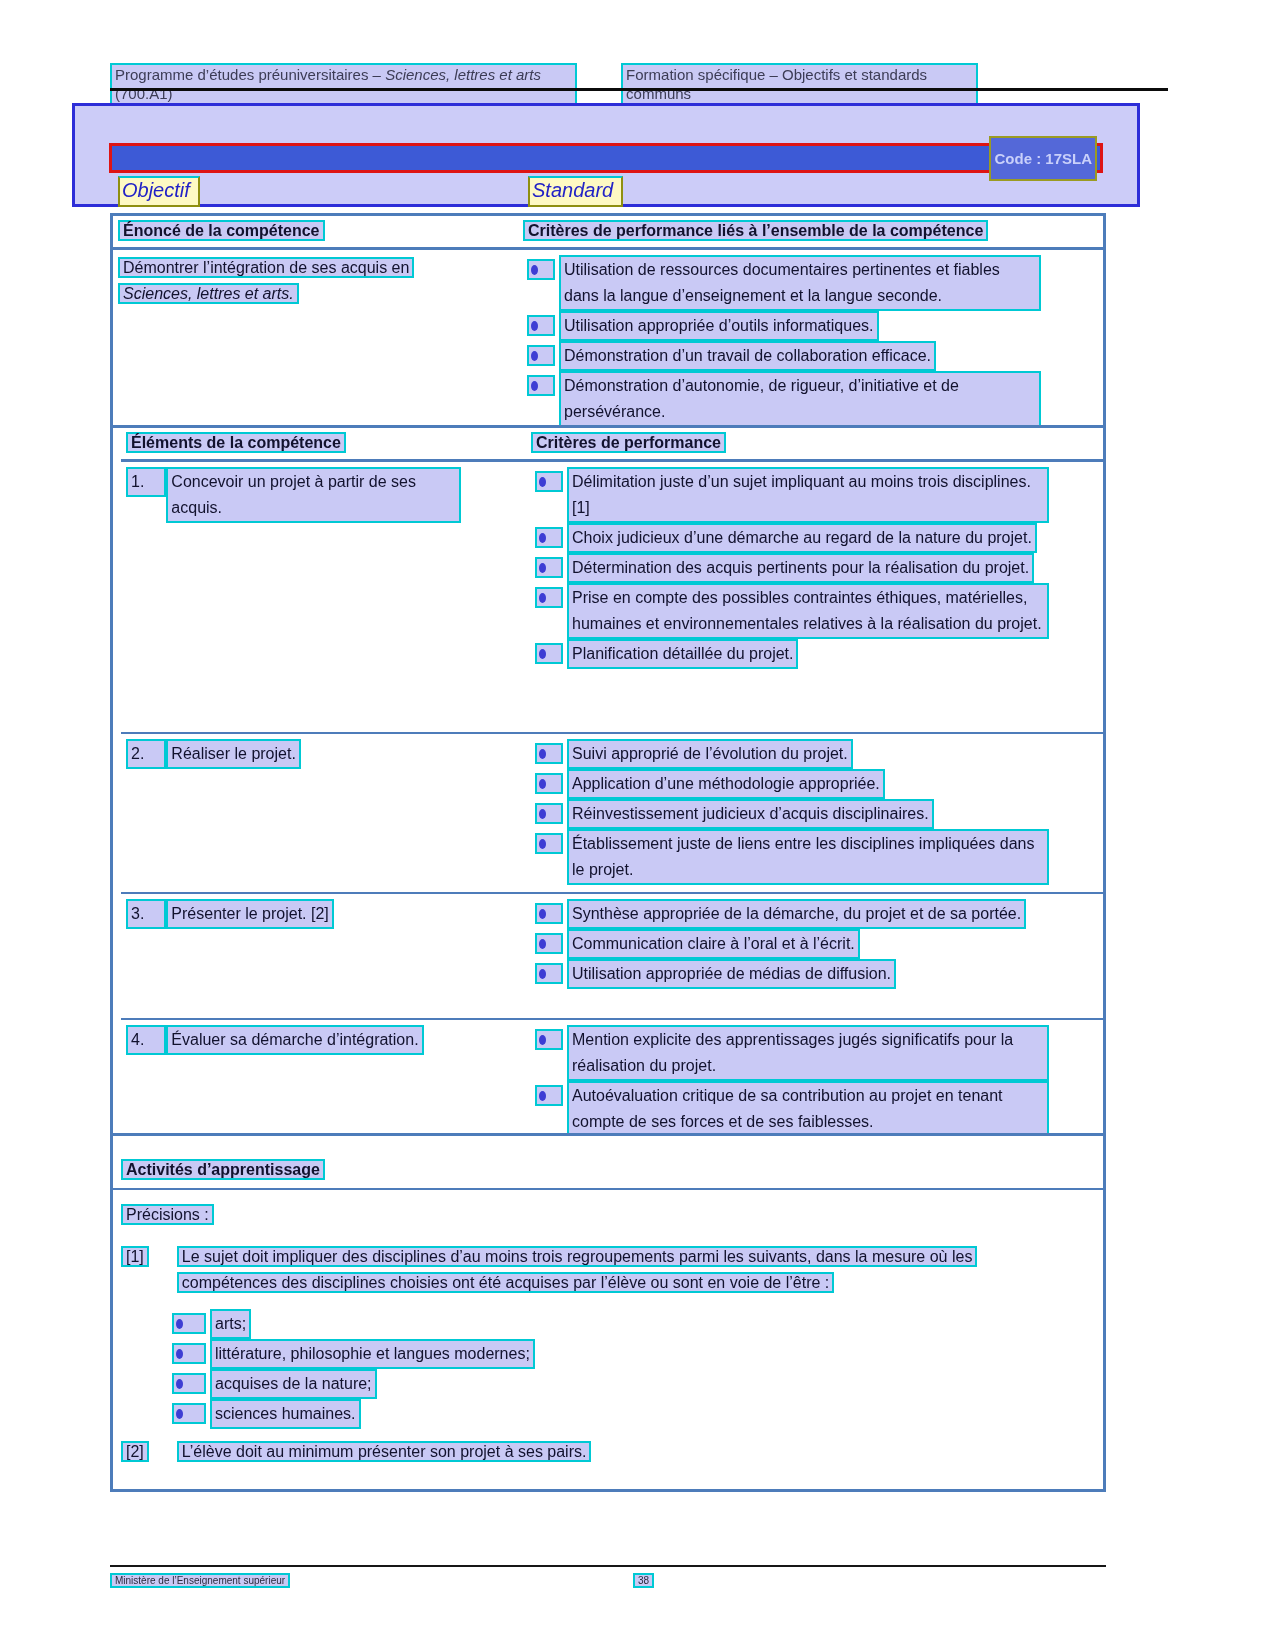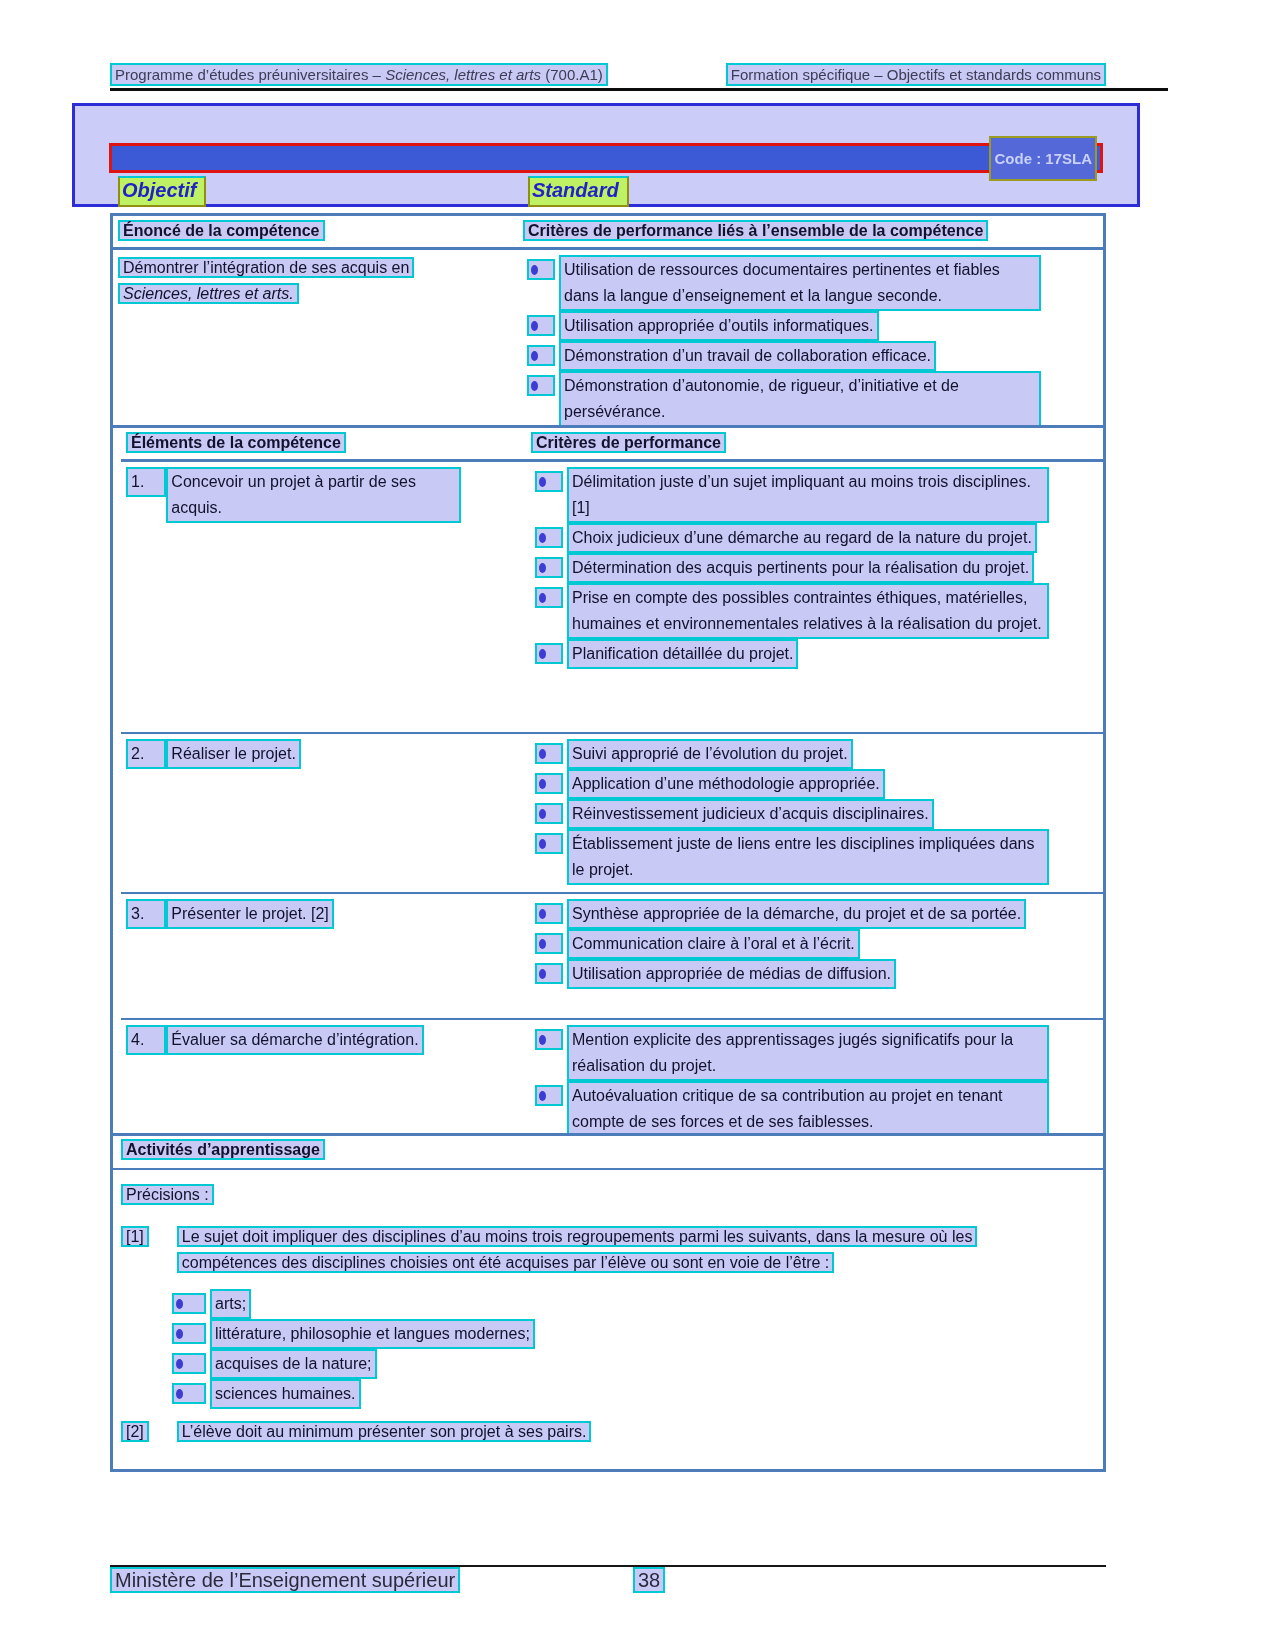--- a/index.html
+++ b/index.html
@@ -6,33 +6,33 @@
   .page{
     position:relative;width:1275px;height:1651px;background:#ffffff;
     font-family:"Liberation Sans","DejaVu Sans",sans-serif;color:#12122e;overflow:hidden;
   }
   
   .hl{
     background:#c9c9f5;border:2px solid #00c9d4;padding:0 3px;
     box-decoration-break:clone;-webkit-box-decoration-break:clone;
   }
   
-  .pg-head{position:absolute;left:110px;top:63px;width:996px;display:flex;
+  .pg-head{position:absolute;left:110px;top:63px;width:868px;display:flex;
     justify-content:space-between;font-size:15px;line-height:19px;color:#3c3c55;gap:44px;}
   .head-rule{position:absolute;left:110px;top:88px;width:1058px;height:3px;background:#0b0b0b;}
   
   .top-box{position:absolute;left:72px;top:103px;width:1068px;height:104px;
     background:#ccccf8;border:3px solid #2d2dd8;box-sizing:border-box;}
   .code-banner{position:absolute;left:34px;top:37px;width:994px;height:30px;
     background:#3d5ad6;border:3px solid #de1414;box-sizing:border-box;
     display:flex;align-items:center;justify-content:flex-end;padding-right:3px;}
   .code-text{font-size:15px;font-weight:bold;color:#c9d0fa;background:#5468d8;
     border:2px solid #9b9b22;padding:12px 3px;line-height:17px;}
-  .obj,.std{position:absolute;top:70px;font-size:20px;font-weight:bold;font-style:italic;
-    color:#2222c6;background:#bef264;border:2px solid #8f8f10;border-top-color:#00c9d4;
+  .obj,.std{position:absolute;top:70px;font-size:20px;font-weight:normal;font-style:italic;
+    color:#2222c6;background:#fef9c3;border:2px solid #8f8f10;border-top-color:#00c9d4;
     padding:0 8px 2px 2px;line-height:25px;}
   .obj{left:43px;} .std{left:453px;}
   
   .tbl{position:absolute;left:110px;width:996px;border:3px solid #4d7cba;
     box-sizing:border-box;font-size:16px;background:#ffffff;}
   .t1{top:213px;} .t2{top:425px;padding-left:8px;}
   .tbl-head{display:grid;grid-template-columns:405px 1fr;padding:3px 5px 4px;
     border-bottom:3px solid #4d7cba;font-weight:bold;line-height:24px;}
   .tbl-row{display:grid;grid-template-columns:405px 1fr;padding:5px 5px 7px;line-height:26px;}
   .tbl-row + .tbl-row{border-top:2px solid #4d7cba;}
@@ -40,32 +40,32 @@
   .numline{display:flex;align-items:flex-start;}
   .numline .num{flex:0 0 auto;padding-right:20px;}
   .bullet-row{display:flex;align-items:flex-start;}
   .dotbox{flex:0 0 auto;width:24px;height:17px;margin:4px 4px 0 4px;background:#c9c9f5;
     border:2px solid #00c9d4;display:flex;align-items:center;}
   .dot{width:7px;height:10px;border-radius:50%;background:#3d3dd4;margin-left:2px;}
   .btxt{flex:0 1 auto;max-width:472px;}
   
   .act-box{position:absolute;left:110px;top:1133px;width:996px;min-height:330px;
     border:3px solid #4d7cba;box-sizing:border-box;font-size:16px;background:#ffffff;}
-  .act-head{padding:2px 8px 6px;border-bottom:2px solid #4d7cba;font-weight:bold;line-height:24px;}
+  .act-head{padding:22px 8px 6px;border-bottom:2px solid #4d7cba;font-weight:bold;line-height:24px;}
   .act-body{padding:12px 8px 16px;line-height:26px;}
   .precisions{margin-bottom:16px;}
   .note{display:flex;align-items:flex-start;margin-bottom:8px;}
   .note-num{flex:0 0 auto;margin-right:14px;}
   .note-body{flex:0 1 auto;max-width:862px;padding-left:14px;}
   .act-bullets{margin:13px 0 10px 47px;}
   .act-bullets .btxt{max-width:700px;}
   .act-bullets .dotbox{width:30px;}
   
   .foot-rule{position:absolute;left:110px;top:1565px;width:996px;height:2px;background:#161616;}
-  .foot{position:absolute;left:110px;top:1571px;width:996px;font-size:20px;line-height:19px;color:#2a2a3c;}
+  .foot{position:absolute;left:110px;top:1571px;width:996px;font-size:10px;line-height:19px;color:#2a2a3c;}
   .foot-page{position:absolute;left:523px;top:0;}
   i{font-style:italic;}
 </style>
 </head>
 <body>
 
 <div class="page">
 
   <div class="pg-head">
     <span class="hl"><span>Programme d’études préuniversitaires – </span><i>Sciences, lettres et arts</i><span> (700.A1)</span></span>

